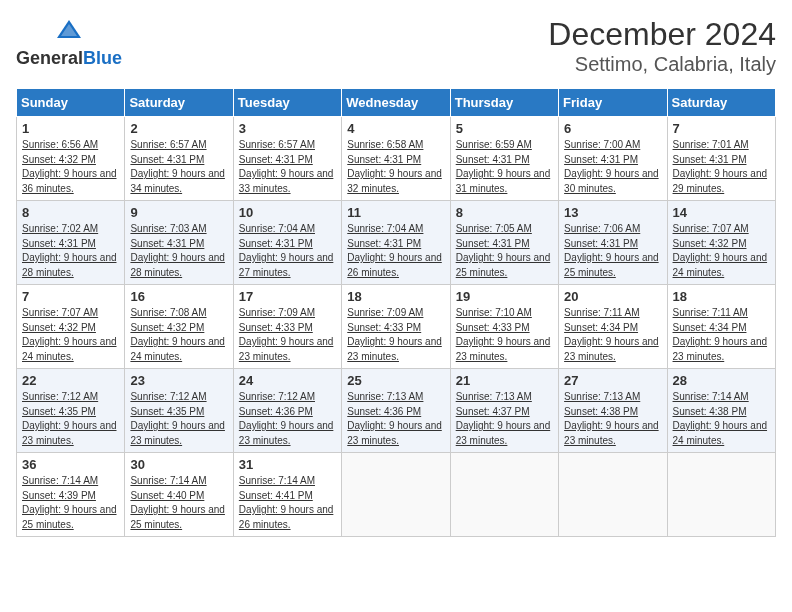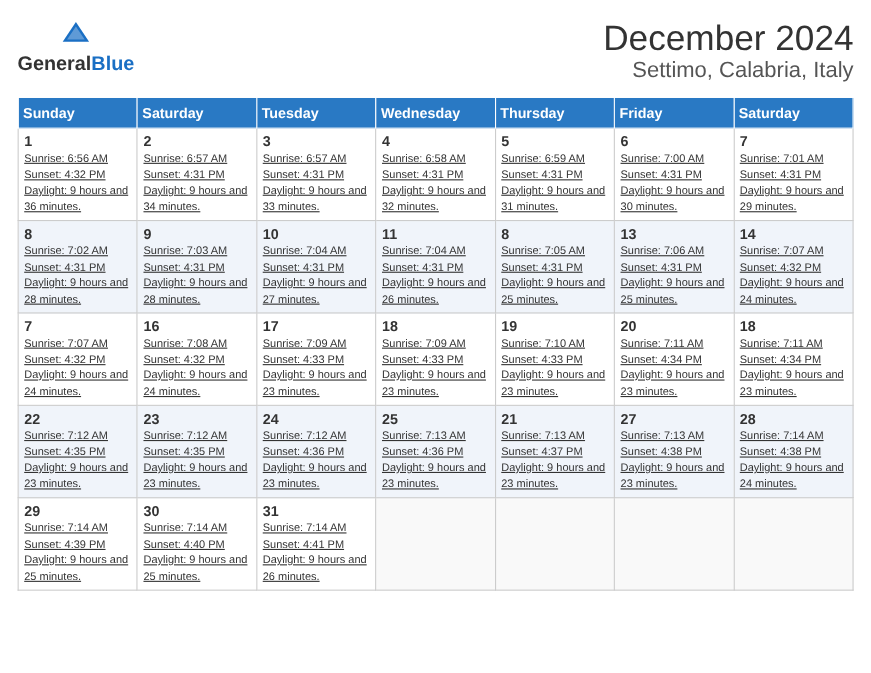--- a/index.html
+++ b/index.html
@@ -236,21 +236,21 @@
           <span class="day-number">27</span>
           <div class="day-info">Sunrise: 7:13 AM<br>Sunset: 4:38 PM<br>Daylight: 9 hours and 23 minutes.</div>
         </td>
         <td>
           <span class="day-number">28</span>
           <div class="day-info">Sunrise: 7:14 AM<br>Sunset: 4:38 PM<br>Daylight: 9 hours and 24 minutes.</div>
         </td>
       </tr>
       <tr>
         <td>
-          <span class="day-number">29</span>
+          <span class="day-number">36</span>
           <div class="day-info">Sunrise: 7:14 AM<br>Sunset: 4:39 PM<br>Daylight: 9 hours and 25 minutes.</div>
         </td>
         <td>
           <span class="day-number">30</span>
           <div class="day-info">Sunrise: 7:14 AM<br>Sunset: 4:40 PM<br>Daylight: 9 hours and 25 minutes.</div>
         </td>
         <td>
           <span class="day-number">31</span>
           <div class="day-info">Sunrise: 7:14 AM<br>Sunset: 4:41 PM<br>Daylight: 9 hours and 26 minutes.</div>
         </td>

